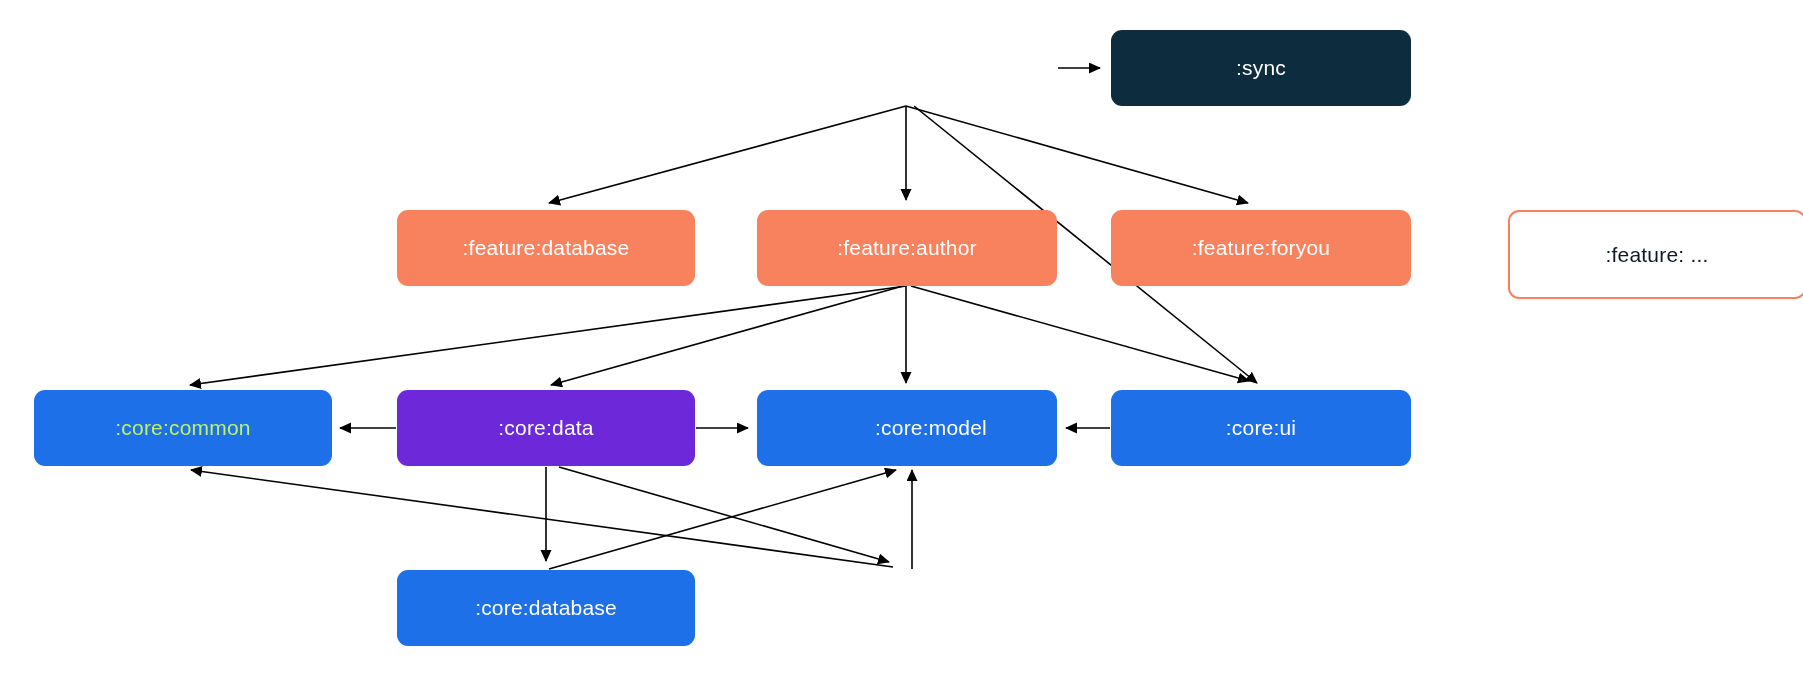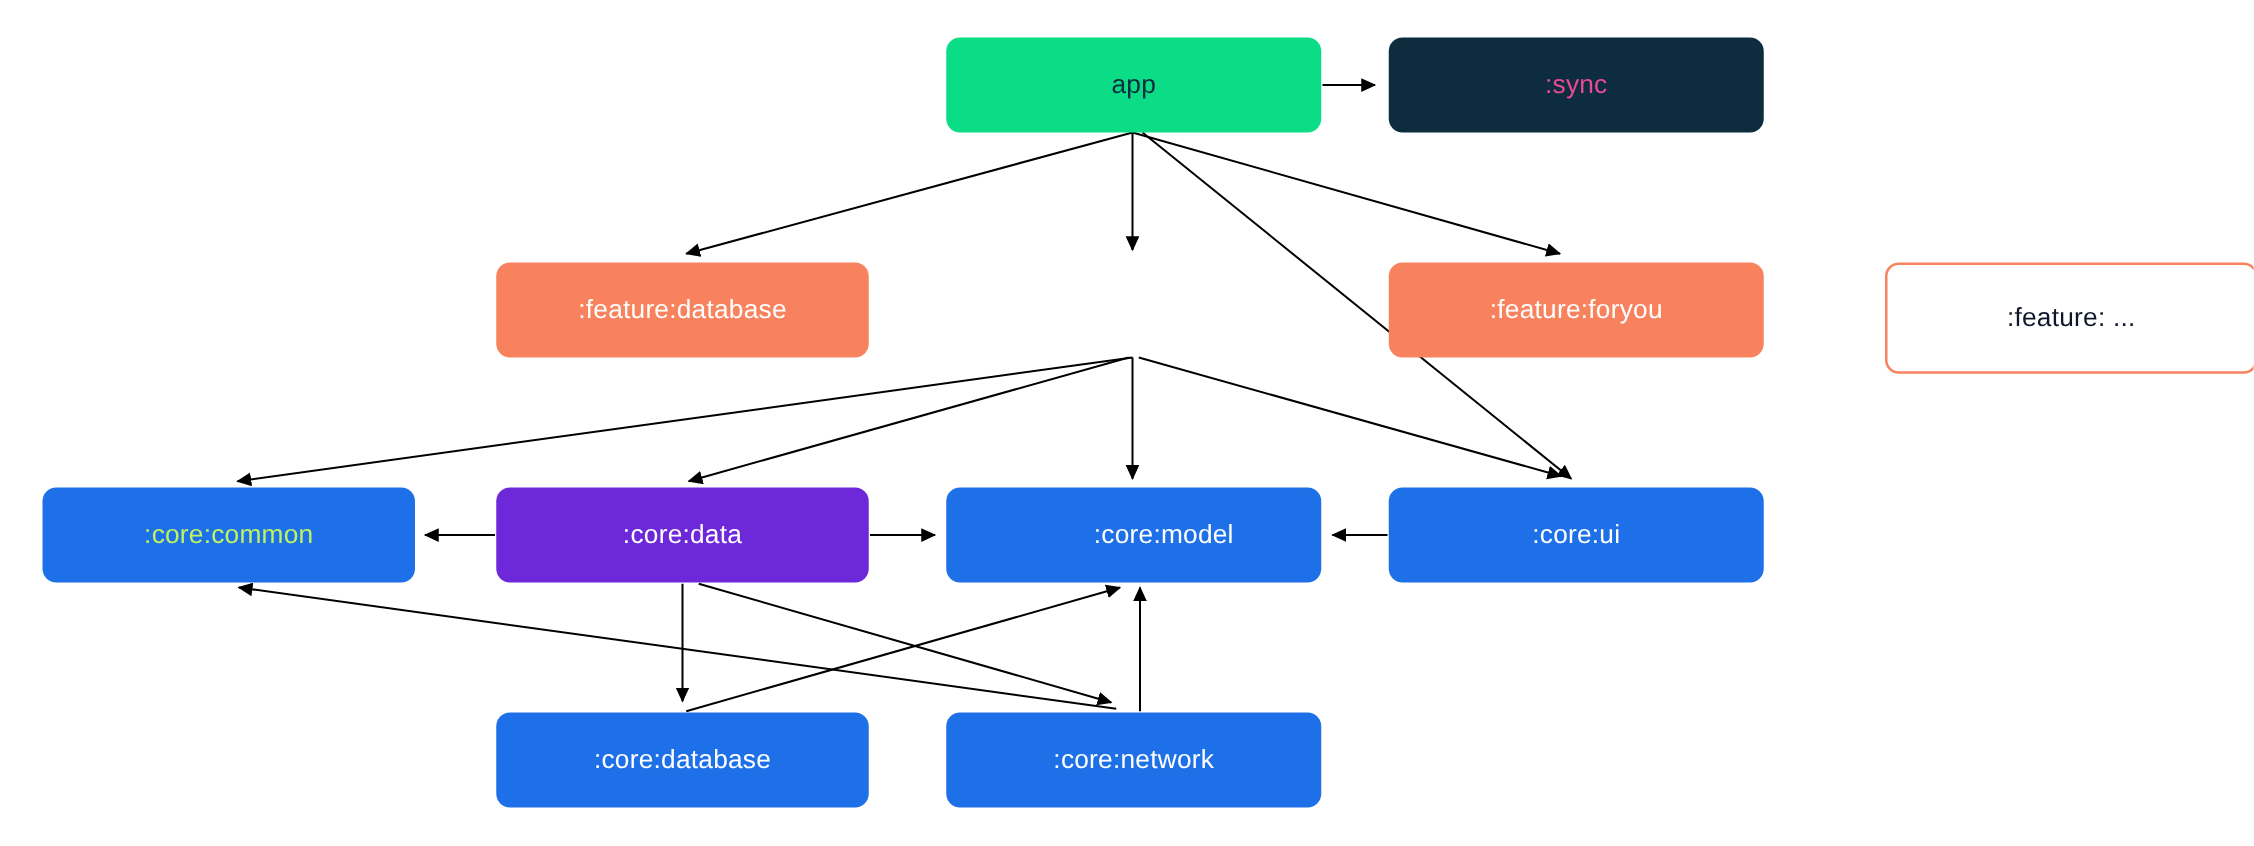--- a/index.html
+++ b/index.html
@@ -46,28 +46,27 @@
     <line x1="396" y1="428" x2="340" y2="428" marker-end="url(#arrow)" stroke="#000000"></line>
     <line x1="696" y1="428" x2="748" y2="428" marker-end="url(#arrow)" stroke="#000000"></line>
     <line x1="1110" y1="428" x2="1066" y2="428" marker-end="url(#arrow)" stroke="#000000"></line>
     <line x1="546" y1="467" x2="546" y2="561" marker-end="url(#arrow)" stroke="#000000"></line>
     <line x1="559" y1="467" x2="889" y2="562" marker-end="url(#arrow)" stroke="#000000"></line>
     <line x1="549" y1="569" x2="896" y2="470" marker-end="url(#arrow)" stroke="#000000"></line>
     <line x1="912" y1="569" x2="912" y2="470" marker-end="url(#arrow)" stroke="#000000"></line>
     <line x1="893" y1="567" x2="191" y2="470" marker-end="url(#arrow)" stroke="#000000"></line>
   </svg>
 
-  <div class="node" style="left: 757px; top: 30px; width: 300px; height: 76px; background: rgb(11, 221, 135); color: rgb(13, 44, 62);">app</div>
-  <div class="node" style="left: 1111px; top: 30px; width: 300px; height: 76px; background: rgb(13, 44, 62); color: #ec4899;">:sync</div>
+  <div class="node" style="left: 1111px; top: 30px; width: 300px; height: 76px; background: rgb(13, 44, 62); color: #ffffff;">:sync</div>
 
   <div class="node" style="left: 397px; top: 210px; width: 298px; height: 76px; background: rgb(248, 130, 94); color: rgb(255, 255, 255);">:feature:database</div>
+  <div class="node" style="left: 757px; top: 210px; width: 300px; height: 76px; background: rgb(248, 130, 94); color: rgb(255, 255, 255);">:feature:author</div>
   <div class="node" style="left: 1111px; top: 210px; width: 300px; height: 76px; background: rgb(248, 130, 94); color: rgb(255, 255, 255);">:feature:foryou</div>
   <div class="node" style="left: 1472px; top: 210px; width: 298px; height: 89px; background: rgb(255, 255, 255); color: #0f172a; border: 2.5px solid rgb(248, 130, 94); margin-left: 36px;">:feature: ...</div>
 
   <div class="node" style="left: 34px; top: 390px; width: 298px; height: 76px; background: rgb(30, 112, 232); color: #bef264;">:core:common</div>
   <div class="node" style="left: 397px; top: 390px; width: 298px; height: 76px; background: #6d28d9; color: rgb(255, 255, 255);">:core:data</div>
   <div class="node" style="left: 757px; top: 390px; width: 300px; height: 76px; background: rgb(30, 112, 232); color: rgb(255, 255, 255); padding-left: 48px;">:core:model</div>
   <div class="node" style="left: 1111px; top: 390px; width: 300px; height: 76px; background: rgb(30, 112, 232); color: rgb(255, 255, 255);">:core:ui</div>
 
   <div class="node" style="left: 397px; top: 570px; width: 298px; height: 76px; background: rgb(30, 112, 232); color: rgb(255, 255, 255);">:core:database</div>
-  <div class="node" style="left: 757px; top: 570px; width: 300px; height: 76px; background: rgb(30, 112, 232); color: rgb(255, 255, 255);">:core:network</div>
 
 </div>
 
 </body></html>

